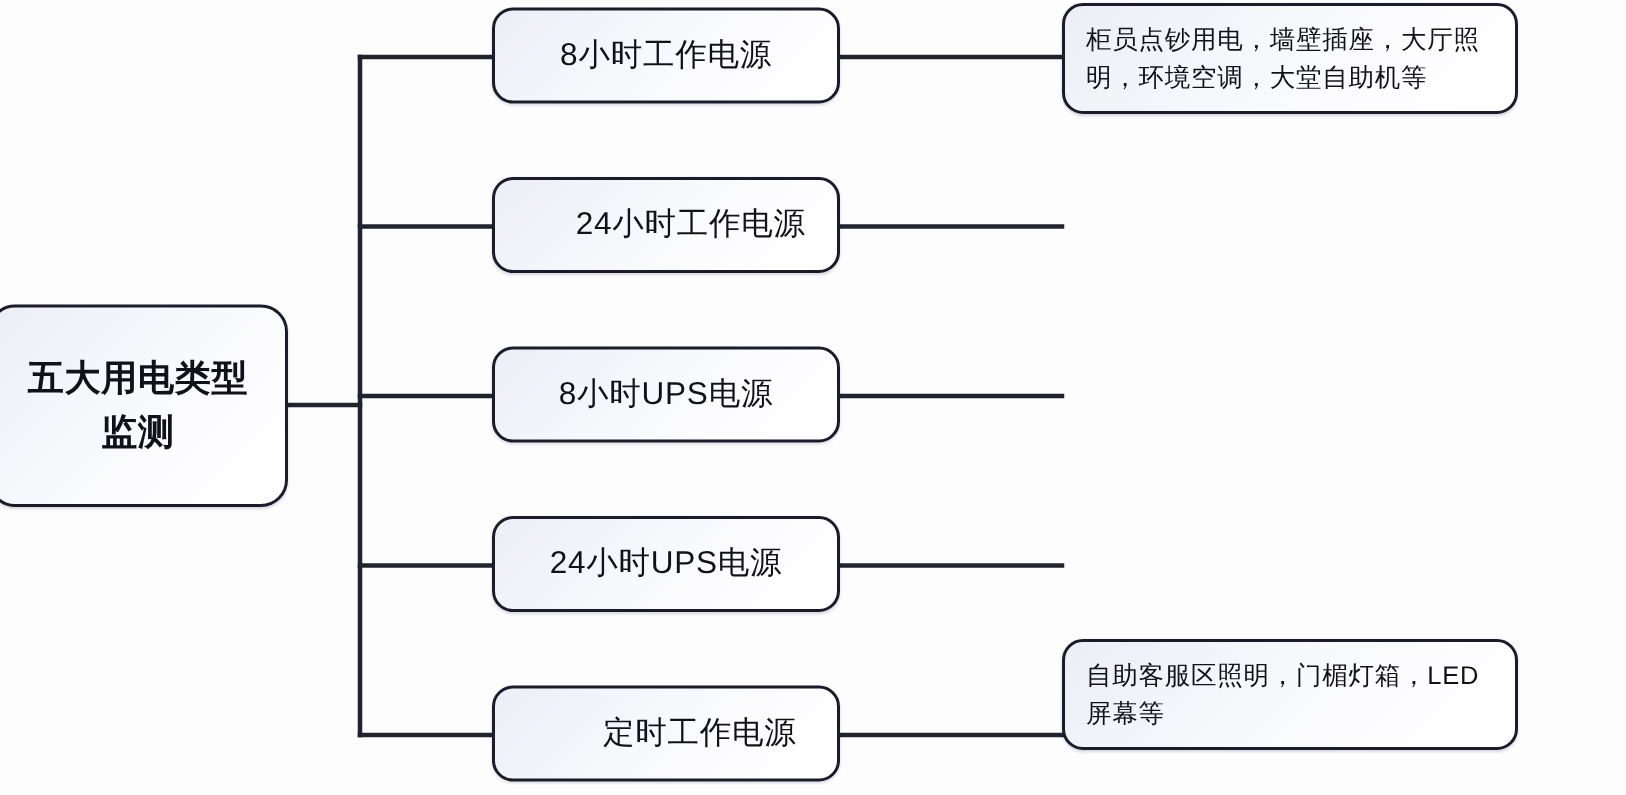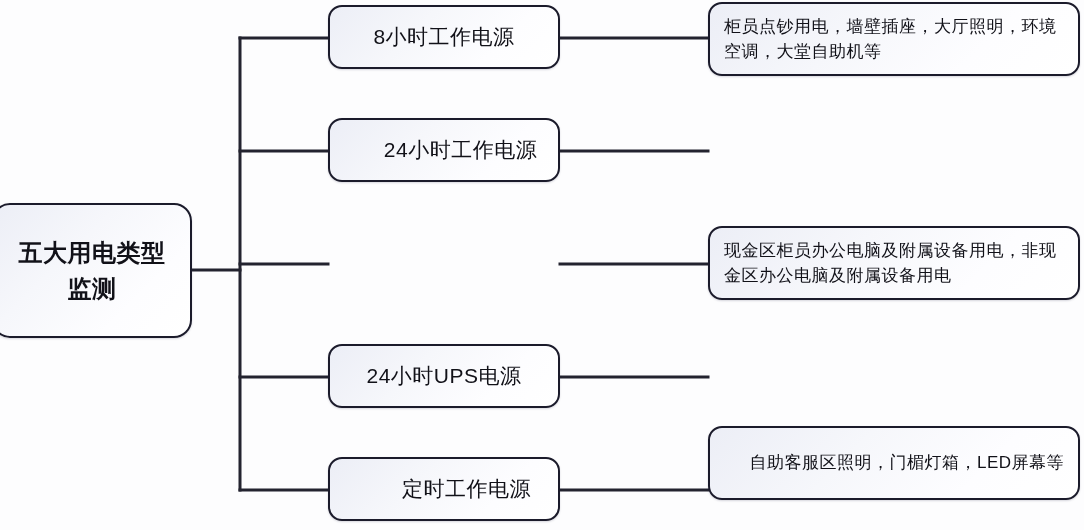--- a/index.html
+++ b/index.html
@@ -69,23 +69,23 @@
   }
   .category-node .node-text {
     font-size: 21px;
     line-height: 1.25;
     white-space: nowrap;
   }
 
   
   .detail-node {
     left: 708px;
-    width: 372px;
+    width: 304px;
     height: 74px;
-    justify-content: flex-end;
+    justify-content: center;
     padding: 12px 14px;
   }
   .detail-node .node-text {
     font-size: 17px;
     line-height: 1.5;
     text-align: left;
   }
 
   
   .row-0 { top: 5px; }
@@ -129,30 +129,30 @@
   <div class="node" id="root-node">
     <span class="node-text">五大用电类型监测</span>
   </div>
 
   <div class="node category-node row-0">
     <span class="node-text">8小时工作电源</span>
   </div>
   <div class="node category-node row-1">
     <span class="node-text">24小时工作电源</span>
   </div>
+  <div class="node category-node row-2">
+    <span class="node-text">8小时UPS电源</span>
+  </div>
   <div class="node category-node row-3">
     <span class="node-text">24小时UPS电源</span>
   </div>
   <div class="node category-node row-4">
     <span class="node-text">定时工作电源</span>
   </div>
 
   <div class="node detail-node detail-row-0">
     <span class="node-text">柜员点钞用电，墙壁插座，大厅照明，环境空调，大堂自助机等</span>
   </div>
-  <div class="node detail-node detail-row-2">
-    <span class="node-text">现金区柜员办公电脑及附属设备用电，非现金区办公电脑及附属设备用电</span>
-  </div>
   <div class="node detail-node detail-row-4">
     <span class="node-text">自助客服区照明，门楣灯箱，LED屏幕等</span>
   </div>
 
 </div>
 
 </body></html>

